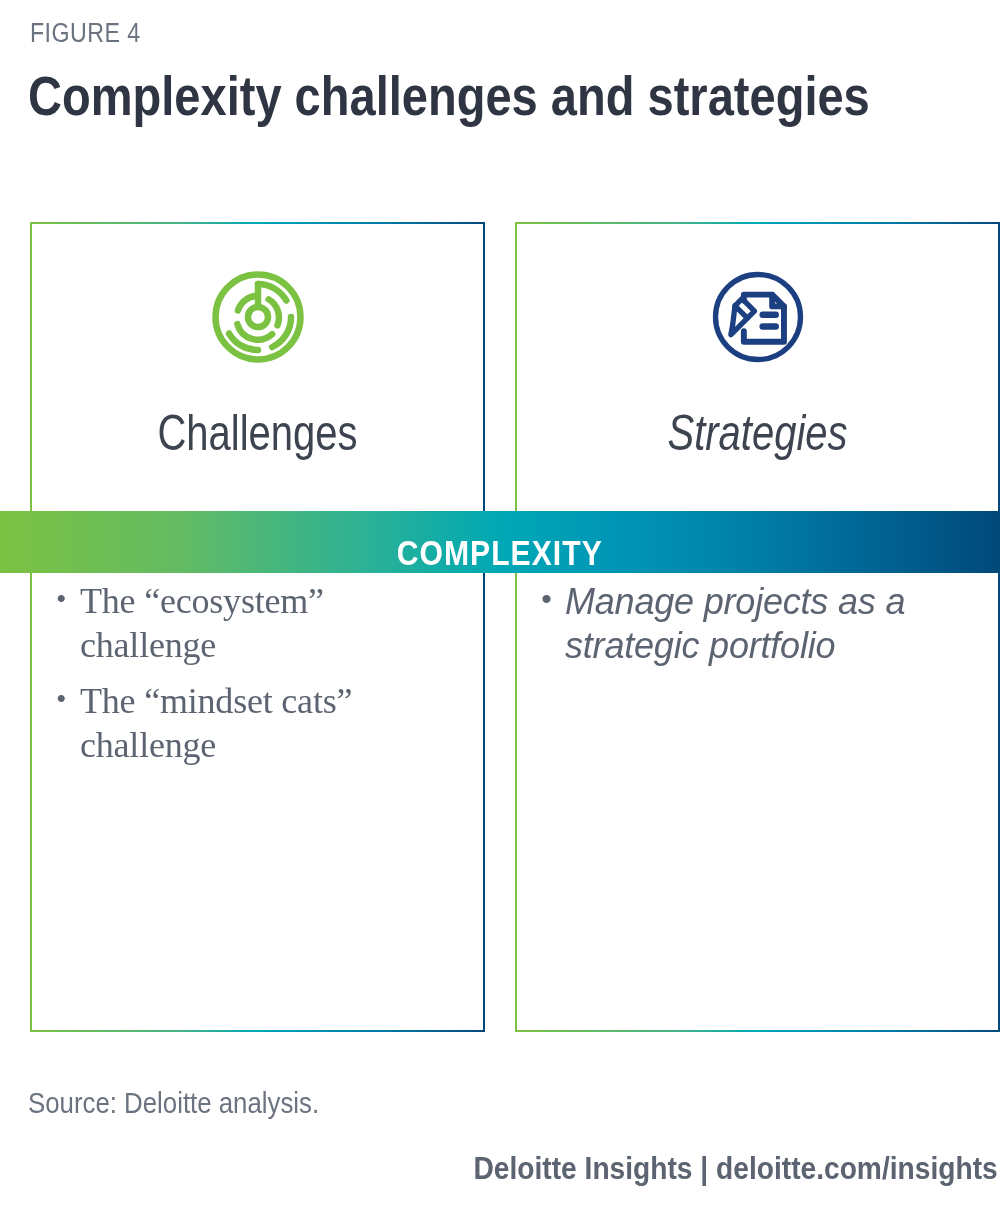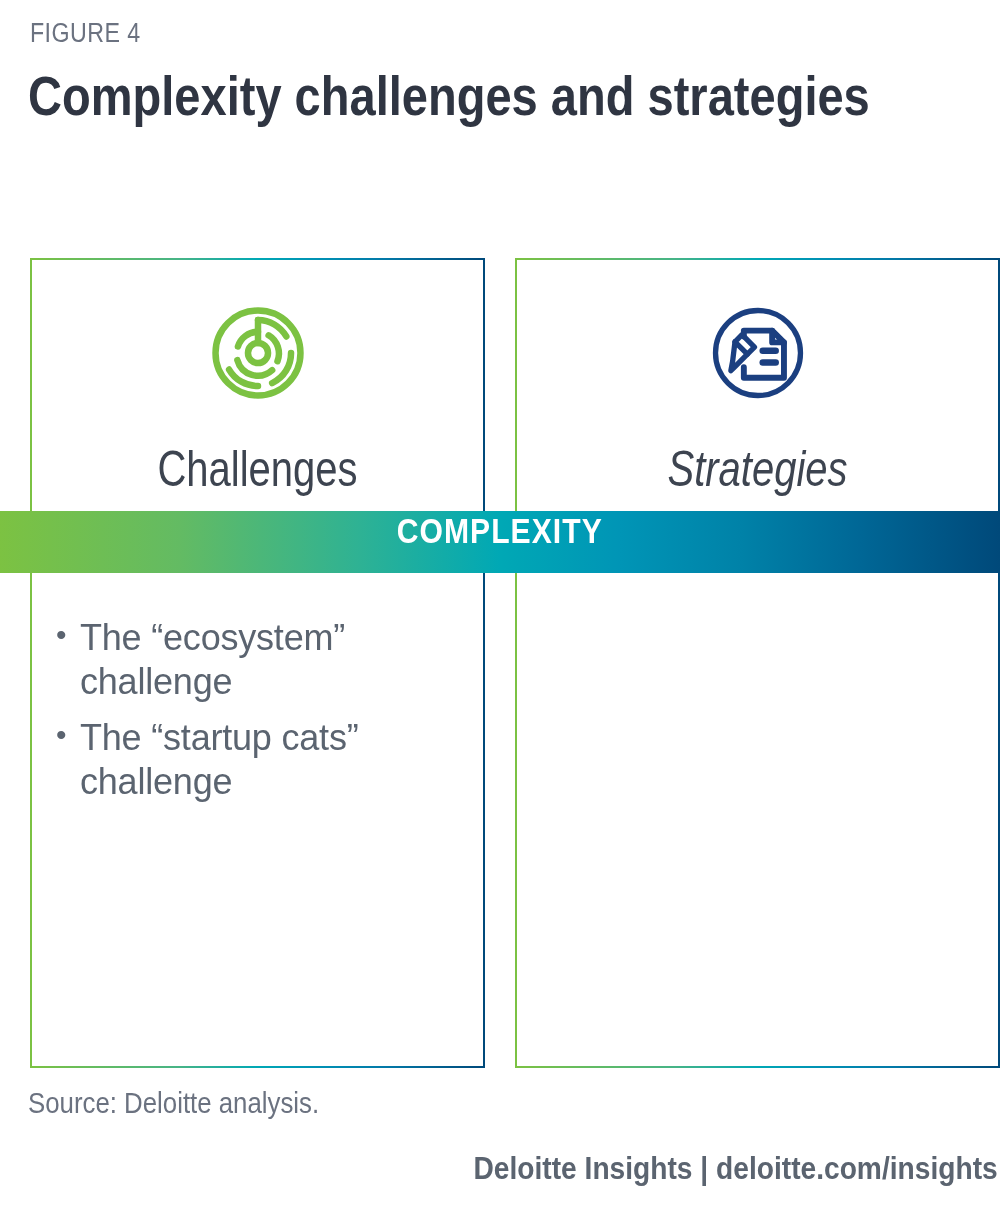--- a/index.html
+++ b/index.html
@@ -43,21 +43,20 @@
     white-space: nowrap;
   }
 
   
   .cards {
     position: absolute;
     left: 0;
     top: 222px;
     width: 1000px;
     height: 582px;
-    margin-top: 36px;
   }
 
   .card {
     position: absolute;
     top: 0;
     height: 810px;
     box-sizing: border-box;
     background: transparent;
   }
   .card-left  { left: 30px;  width: 455px; }
@@ -112,21 +111,21 @@
 
   .card-list {
     position: absolute;
     top: 358px;
     left: 0;
     right: 0;
     margin: 0;
     padding: 0;
     list-style: none;
   }
-  .card-left .card-list  { padding-left: 24px; padding-right: 26px; }
+  .card-left .card-list  { padding-left: 24px; padding-right: 26px; font-family: Liberation Serif, serif; }
   .card-right .card-list { padding-left: 24px; padding-right: 20px; }
 
   .bullet-item {
     position: relative;
     padding-left: 26px;
     margin-bottom: 12px;
     font-size: 36px;
     line-height: 1.22;
     color: #5b6470;
     font-weight: 300;
@@ -153,21 +152,21 @@
     background: linear-gradient(90deg,
                 #7cc242 0%,
                 #63bb63 18%,
                 #2eb294 36%,
                 #00a8b5 50%,
                 #0095b6 62%,
                 #0082a8 74%,
                 #006796 86%,
                 #00497a 100%);
     display: flex;
-    align-items: flex-start;
+    align-items: flex-end;
     justify-content: center;
   }
   .banner-text {
     color: #ffffff;
     font-size: 35px;
     font-weight: 700;
     letter-spacing: 1.2px;
     font-family: "Liberation Sans Narrow", "Liberation Sans", sans-serif;
     transform: scaleX(0.86);
   }
@@ -222,21 +221,21 @@
           <circle cx="50" cy="50" r="8.5"></circle>
           <path d="M50 22 L50 41.5"></path>
         </g>
       </svg>
     </div>
 
     <div class="card-heading">Challenges</div>
 
     <ul class="card-list">
       <li class="bullet-item">The “ecosystem” challenge</li>
-      <li class="bullet-item">The “startup cats” challenge</li>
+      <li class="bullet-item">The “mindset cats” challenge</li>
     </ul>
   </div>
 
   <div class="card card-right">
     <div class="card-frame"></div>
 
     <div class="card-icon">
       <svg width="118" height="118" viewBox="0 0 100 100" aria-hidden="true">
         <g fill="none" stroke="#1b3f80" stroke-width="5" stroke-linejoin="round" stroke-linecap="round">
           <circle cx="50" cy="50" r="36" stroke-width="4.5"></circle>
@@ -246,20 +245,21 @@
           <path d="M54 58 L65 58" stroke-width="5.5"></path>
           <path d="M30.5 40.5 L36.5 34.5 L47 45 L41 51 Z" stroke-width="4.5"></path>
           <path d="M41 51 L30.5 61.5 L27 65 L28.5 57 L30.5 40.5" stroke-width="4.5"></path>
         </g>
       </svg>
     </div>
 
     <div class="card-heading">Strategies</div>
 
     <ul class="card-list">
+      <li class="bullet-item">Manage projects as a strategic portfolio</li>
     </ul>
   </div>
 </div>
 
 <div class="banner">
   <span class="banner-text">COMPLEXITY</span>
 </div>
 
 <div class="source-note">Source: Deloitte analysis.</div>
 <div class="brand-line">Deloitte Insights | deloitte.com/insights</div>

